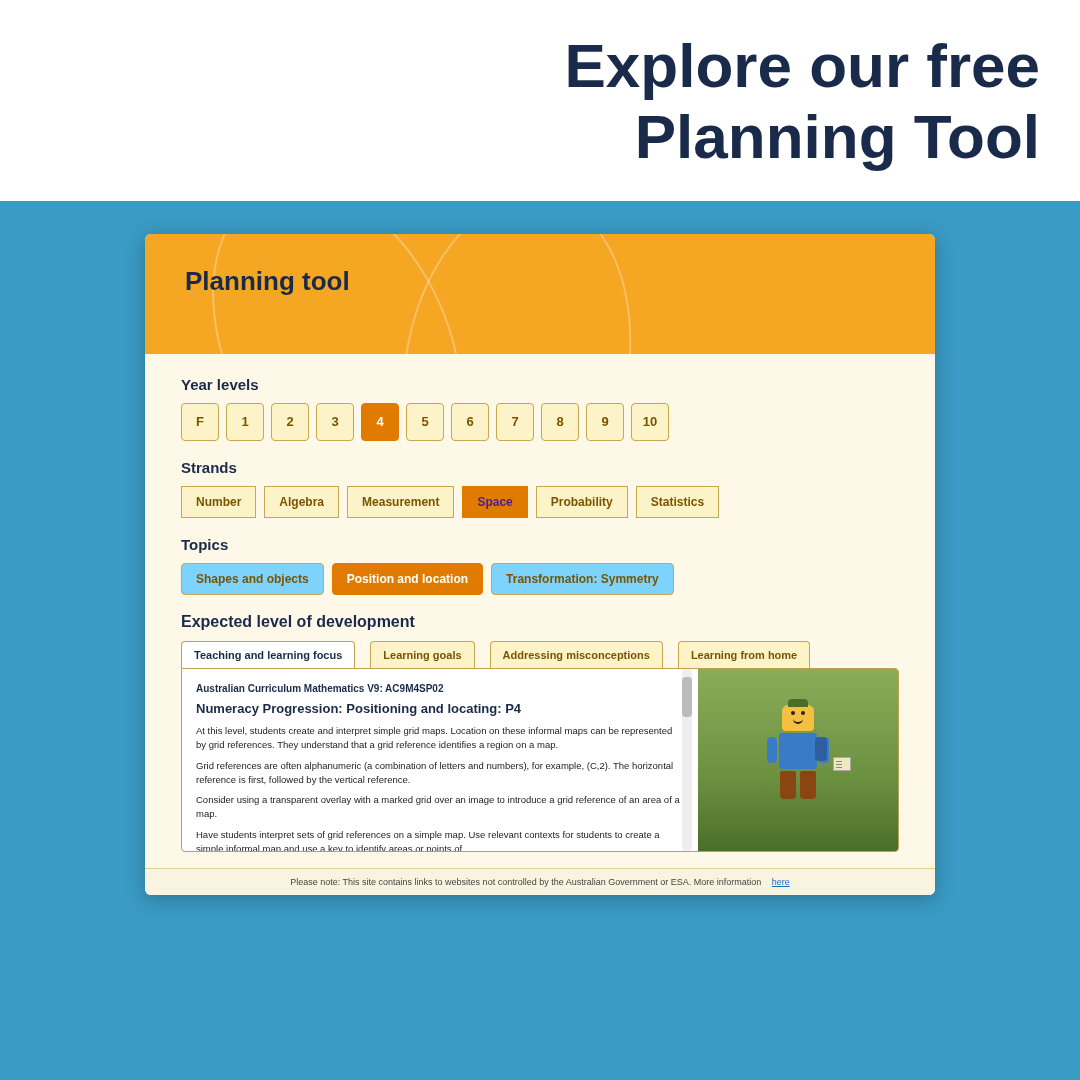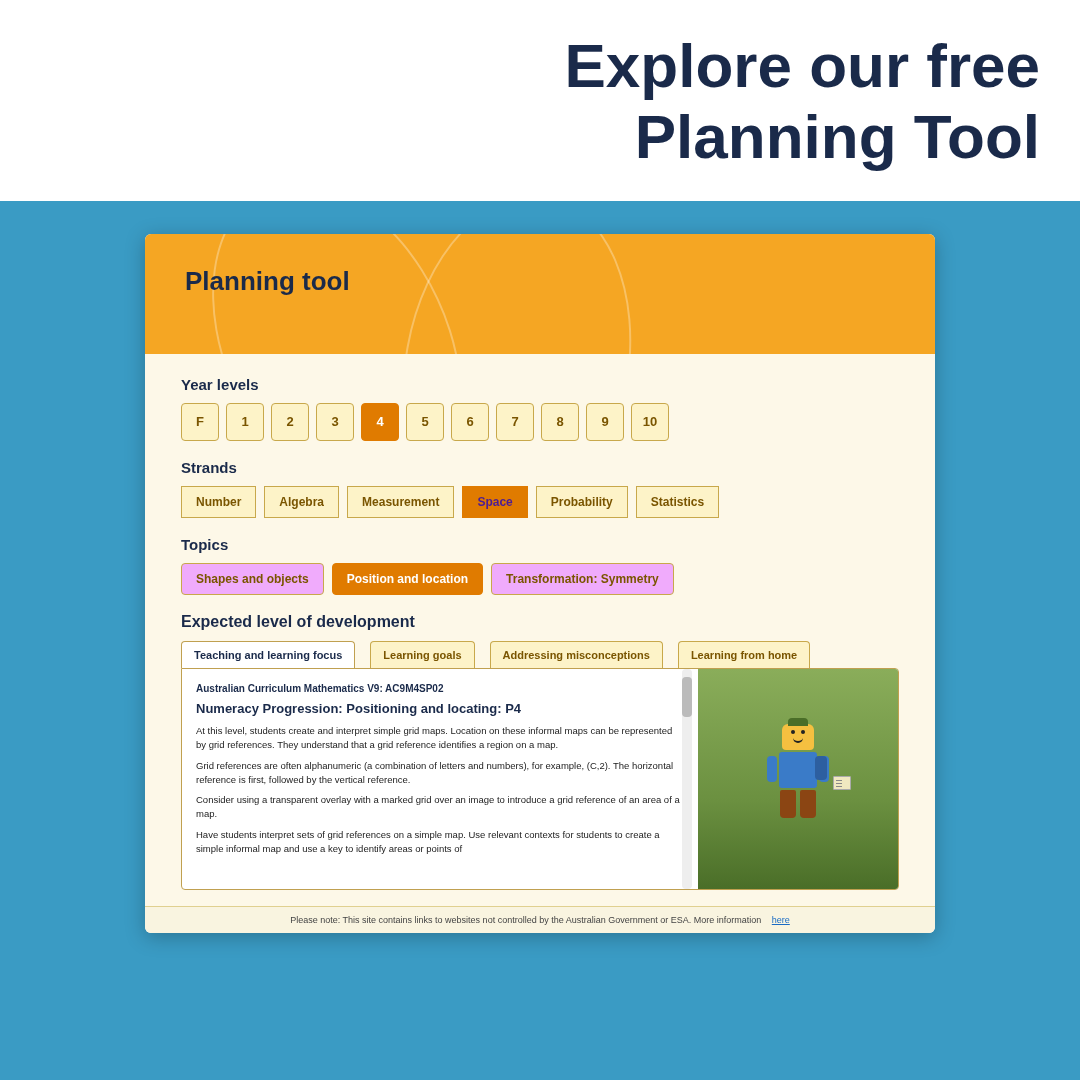--- a/index.html
+++ b/index.html
@@ -140,21 +140,21 @@
     .topics {
       display: flex;
       gap: 8px;
       flex-wrap: wrap;
       margin-bottom: 18px;
     }
 
     .topic-btn {
       padding: 8px 14px;
       border: 1.5px solid #c8a84b;
-      background: #f0abfc;
+      background: #7dd3fc;
       color: #7a5500;
       font-size: 12px;
       font-weight: 600;
       border-radius: 4px;
       cursor: pointer;
       text-align: center;
       min-width: 90px;
     }
 
     .topic-btn.active {
@@ -200,21 +200,21 @@
       color: #1a2a4a;
       border-color: #c0a050;
     }
 
     .content-box {
       border: 1.5px solid #c0a050;
       background: #fff;
       border-radius: 0 4px 4px 4px;
       display: flex;
       overflow: hidden;
-      height: 222px;
+      height: 184px;
     }
 
     .content-text {
       flex: 1;
       padding: 12px 14px;
       font-size: 9.5px;
       color: #222;
       line-height: 1.5;
       overflow: hidden;
       position: relative;

